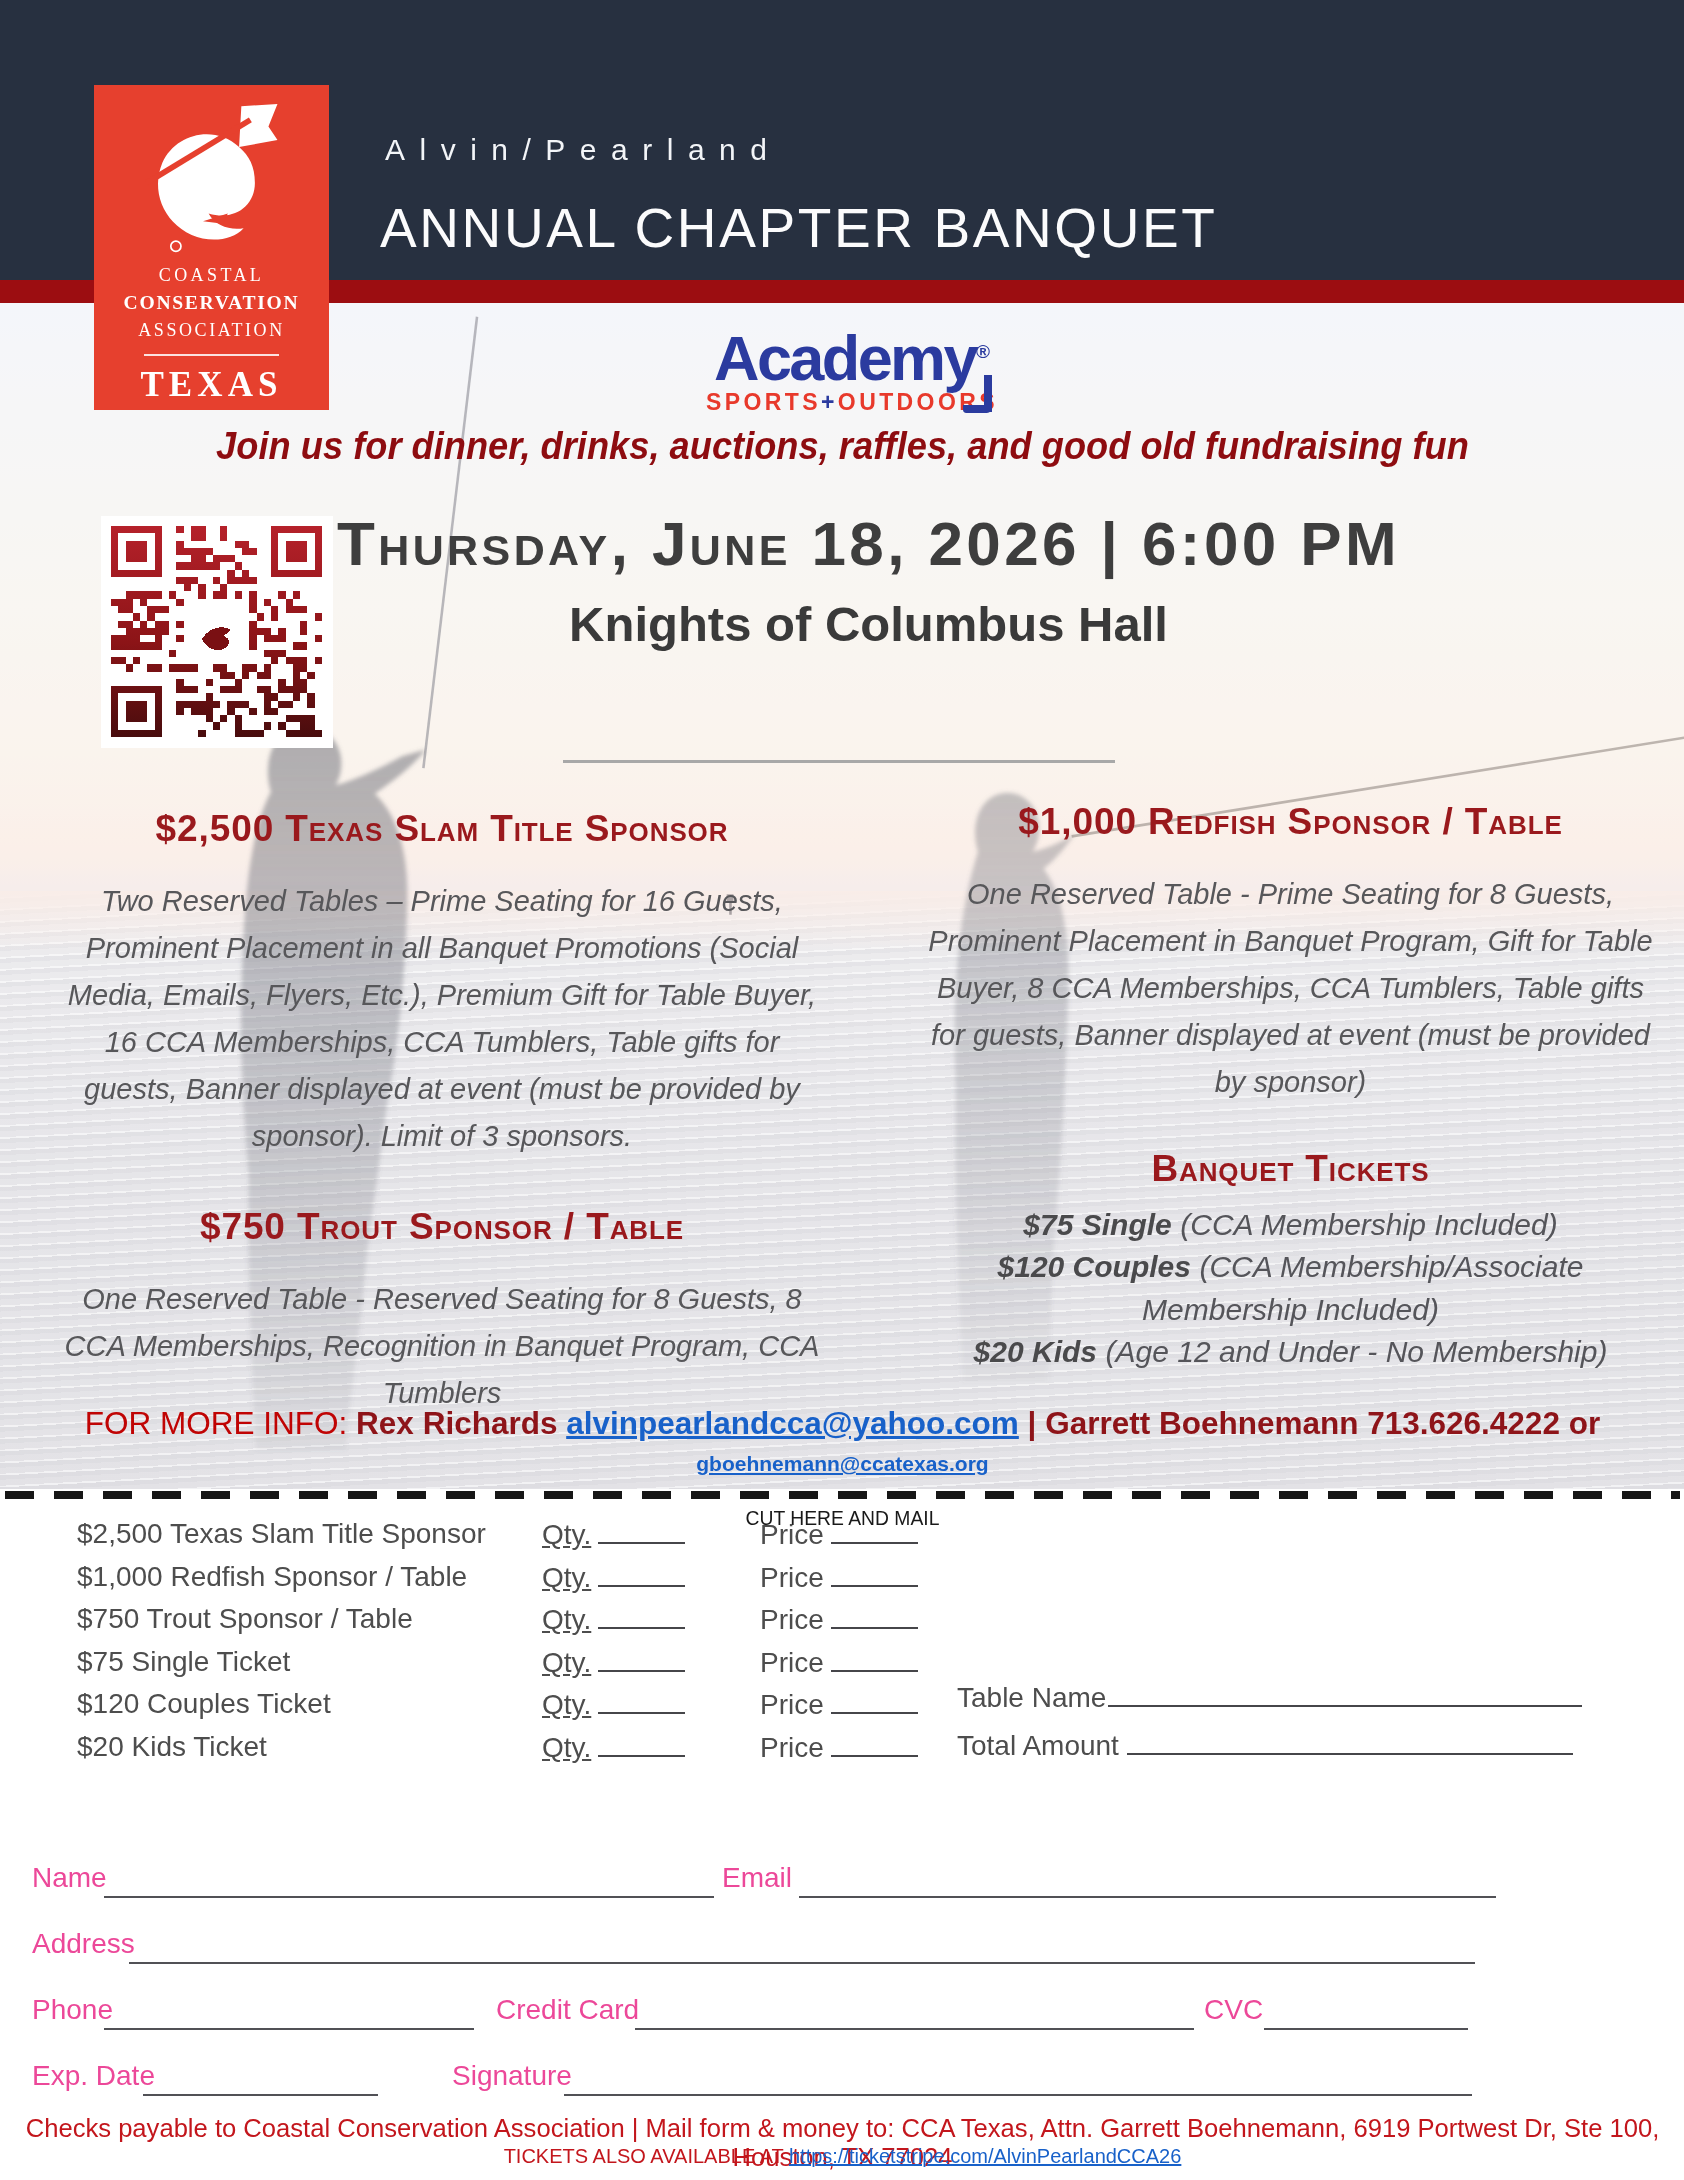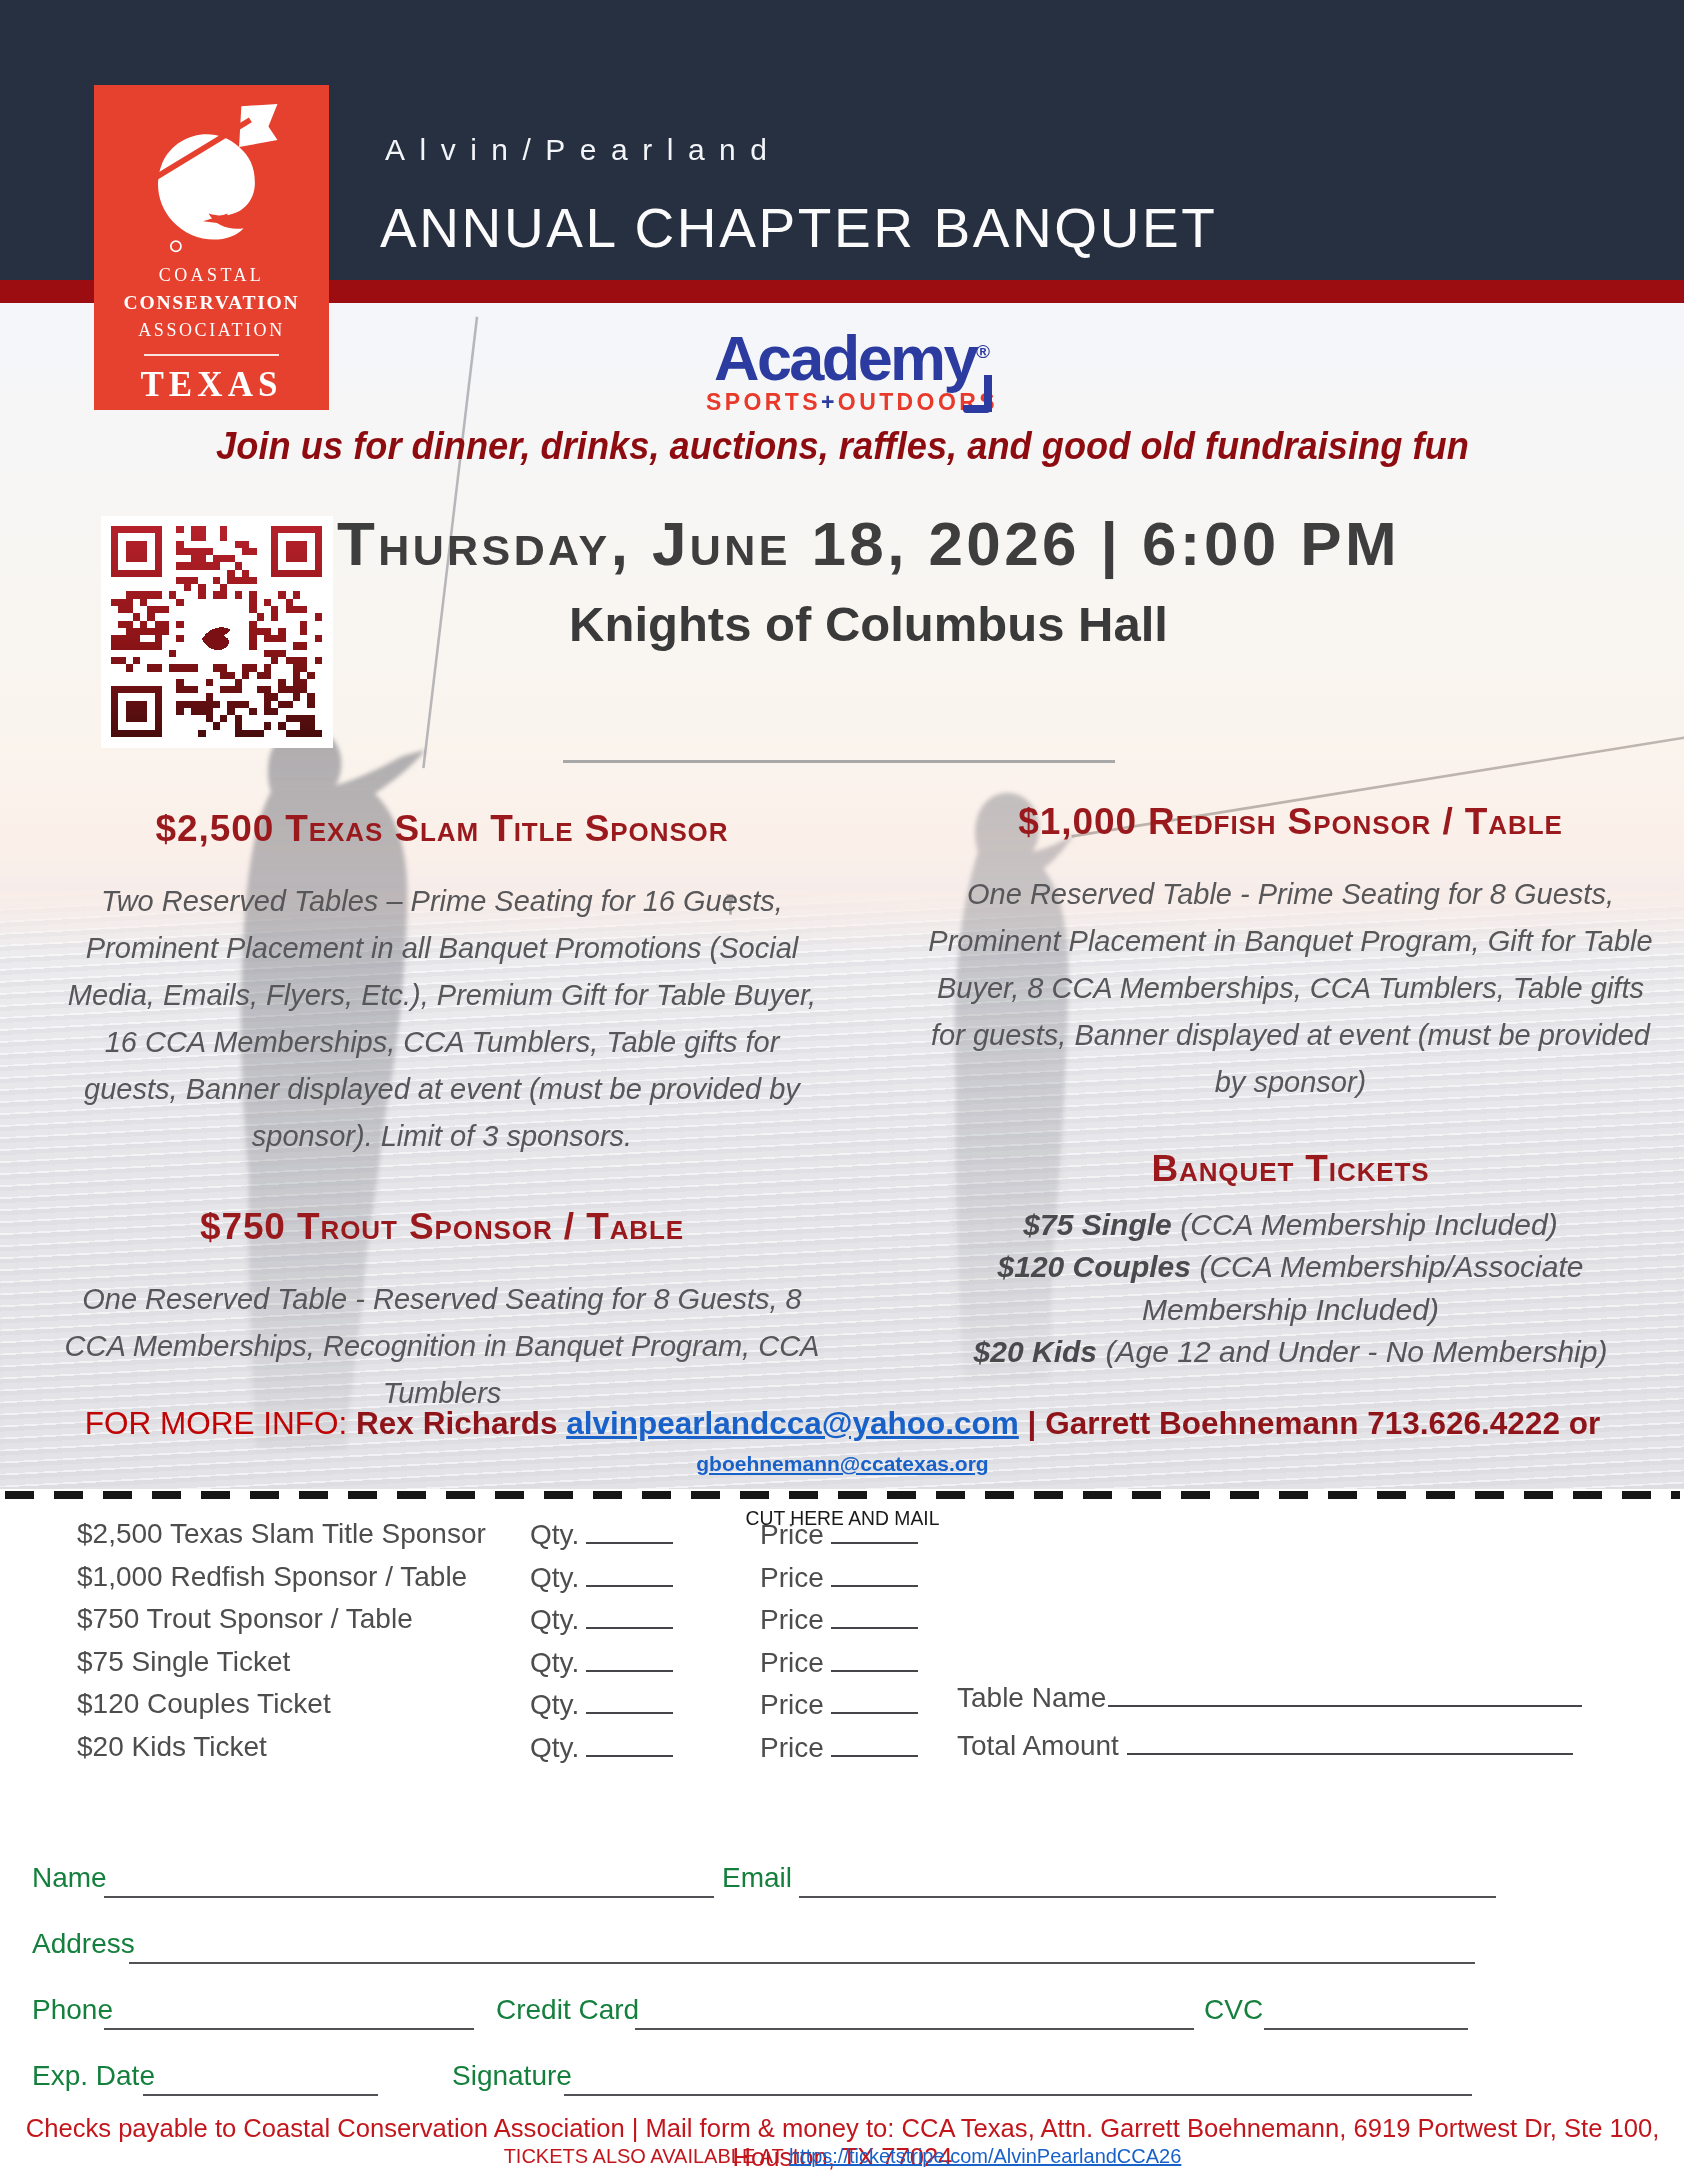--- a/index.html
+++ b/index.html
@@ -82,31 +82,31 @@
 
   
   .dash{position:absolute;left:5.1px;top:1491px;width:1675px;height:7.7px;
         background:repeating-linear-gradient(90deg,#161616 0 29px,transparent 29px 49px);}
   .cut-label{position:absolute;left:0;top:1506px;width:1685px;text-align:center;
              font-size:21px;color:#191919;transform:scaleX(.92);}
 
   
   .orow{position:absolute;left:0;width:1685px;height:41px;font-size:28px;color:#4d4d4d;}
   .olabel{position:absolute;left:77px;}
-  .oqty{position:absolute;left:530px;}
+  .oqty{position:absolute;left:542px;text-decoration:underline;}
   .oprice{position:absolute;left:760px;}
   .blank{display:inline-block;border-bottom:2.6px solid #46464a;height:24px;vertical-align:baseline;margin-left:6.8px;}
   .qb{width:87px;} .pb{width:87px;}
   .tname{position:absolute;left:957px;top:1681px;font-size:28px;color:#4d4d4d;}
   .tname .blank{width:474px;margin-left:1.7px;}
   .ttotal{position:absolute;left:957px;top:1729px;font-size:28px;color:#4d4d4d;}
   .ttotal .blank{width:446px;margin-left:8.5px;}
 
   
-  .flabel{position:absolute;font-size:28px;color:#15803d;}
+  .flabel{position:absolute;font-size:28px;color:#ec4899;}
   .fline{position:absolute;border-bottom:2.6px solid #515156;height:34px;}
 
   
   .footer1{position:absolute;left:0;top:2114px;width:1685px;text-align:center;font-size:25.6px;color:#c3161c;}
   .footer2{position:absolute;left:0;top:2145px;width:1685px;text-align:center;font-size:20px;color:#c3161c;}
   .footer2 .f-link{color:#1861c9;text-decoration:underline;}
 </style>
 </head>
 <body>
 

